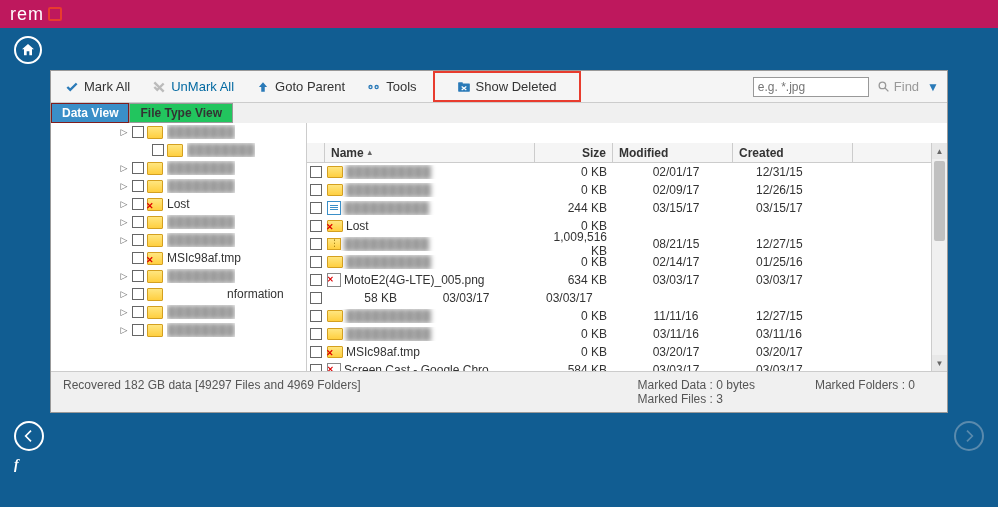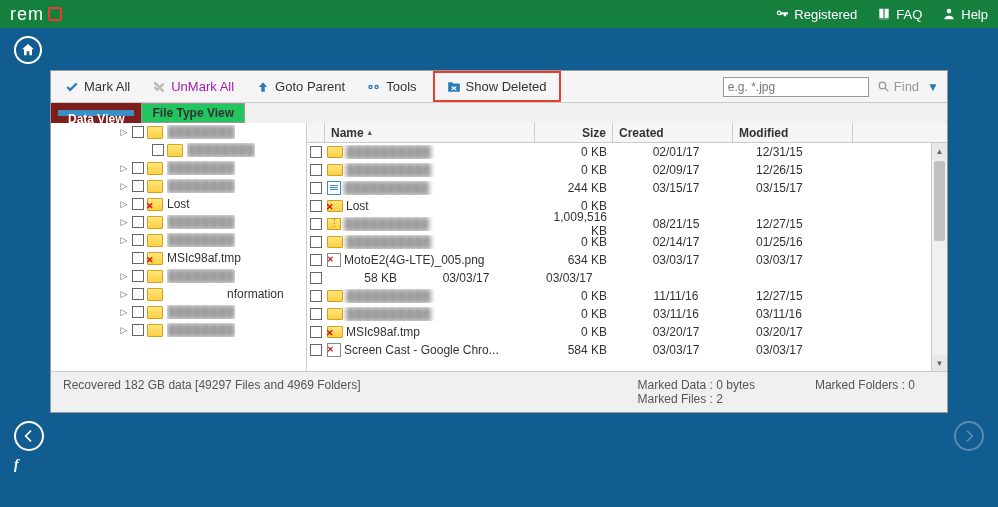--- a/index.html
+++ b/index.html
@@ -1,67 +1,67 @@
 <!DOCTYPE html>
 <html><head>
 <meta charset="utf-8">
 <style>
   * { box-sizing: border-box; margin: 0; padding: 0; }
   body { font-family: "Segoe UI", Arial, sans-serif; font-size: 12px; background: #115d92; width: 998px; height: 507px; overflow: hidden; color: #333; }
   
   
-  .header { background: #15803d; height: 28px; display: flex; align-items: center; padding: 0 10px; color: #fff; }
+  .header { background: #be185d; height: 28px; display: flex; align-items: center; padding: 0 10px; color: #fff; }
   .logo { display: flex; align-items: center; gap: 2px; font-size: 18px; letter-spacing: 1px; }
   .logo-text { color: #fff; font-weight: 300; }
   .logo-o { display: inline-block; width: 14px; height: 14px; border: 2px solid #e83c2e; border-radius: 2px; margin-left: 2px; }
   .header-right { margin-left: auto; display: flex; gap: 20px; align-items: center; font-size: 13px; }
   .header-item { display: flex; align-items: center; gap: 5px; cursor: pointer; }
   
   
   .home-row { padding: 8px 14px 6px; }
   .home-btn { width: 28px; height: 28px; border: 2px solid #fff; border-radius: 50%; display: flex; align-items: center; justify-content: center; cursor: pointer; }
   
   
   .main-panel { margin: 0 50px; background: #f0f0f0; border: 1px solid #999; }
   
   
   .toolbar { background: #f5f5f5; height: 32px; display: flex; align-items: center; padding: 0 8px; gap: 10px; border-bottom: 1px solid #ccc; }
   .tb-btn { display: flex; align-items: center; gap: 5px; cursor: pointer; padding: 2px 6px; color: #333; font-size: 13px; }
-  .tb-btn.disabled { color: #a21caf; }
+  .tb-btn.disabled { color: #0369a1; }
   .tb-icon { width: 14px; height: 14px; display: flex; align-items: center; justify-content: center; }
-  .highlight-box { border: 2px solid #e83c2e; padding: 4px 6px; display: flex; align-items: center; gap: 5px; }
+  .highlight-box { border: 2px solid #e83c2e; padding: 4px 16px; display: flex; align-items: center; gap: 5px; }
   .search-group { margin-left: auto; display: flex; align-items: center; gap: 8px; }
-  .search-input { width: 146px; height: 20px; border: 1px solid #999; padding: 0 4px; font-size: 12px; }
+  .search-input { width: 116px; height: 20px; border: 1px solid #999; padding: 0 4px; font-size: 12px; }
   .find-btn { display: flex; align-items: center; gap: 4px; color: #999; cursor: pointer; font-size: 13px; }
   .dropdown-arrow { color: #2a7ab8; cursor: pointer; }
   
   
   .tabs { display: flex; background: #f0f0f0; height: 20px; }
   .tab { padding: 2px 10px; font-size: 12px; font-weight: bold; cursor: pointer; border: 1px solid #999; }
-  .tab.active { background: #3a8fc8; color: #fff; border: 7px solid #7f1d1d; }
+  .tab.active { background: #3a8fc8; color: #fff; border: 1px solid #7f1d1d; }
   .tab.inactive { background: #22c55e; color: #333; }
   
   
   .content { display: flex; height: 248px; background: #fff; }
   .tree-panel { width: 256px; border-right: 1px solid #ccc; overflow: hidden; background: #fff; }
   .list-panel { flex: 1; overflow: hidden; position: relative; }
   
   
   .tree-row { display: flex; align-items: center; height: 18px; padding-left: 2px; white-space: nowrap; overflow: hidden; }
   .tree-row.d1 { padding-left: 68px; }
   .tree-row.d2 { padding-left: 88px; }
   .expander { width: 10px; color: #666; cursor: pointer; font-size: 9px; display:inline-flex; justify-content:center; }
   .chk { width: 12px; height: 12px; border: 1px solid #666; margin: 0 3px; cursor: pointer; flex-shrink:0; }
   .folder-icon { width: 16px; height: 13px; background: linear-gradient(#ffe680, #ffcf40); border: 1px solid #d4a020; border-radius: 1px; margin-right: 4px; flex-shrink:0; position:relative; }
   .folder-icon.x::after { content: '✕'; color: #d00; font-size: 9px; font-weight: bold; position: absolute; left: -2px; top: 2px; }
   .tree-label { font-size: 12px; overflow: hidden; text-overflow: ellipsis; }
   .blur { color: transparent; text-shadow: 0 0 5px rgba(0,0,0,.4); }
   
   
-  .list-header { display: flex; background: #f5f5f5; border-bottom: 1px solid #ccc; height: 20px; align-items: center; font-weight: bold; font-size: 12px; }
+  .list-header { display: flex; background: #f5f5f5; border-bottom: 1px solid #ccc; height: 20px; align-items: center; font-weight: bold; font-size: 12px; margin-top: 20px; }
   .lh-cell { padding: 0 6px; border-right: 1px solid #ccc; height: 100%; display: flex; align-items: center; }
   .col-check { width: 18px; flex-shrink:0; }
   .col-name { width: 210px; }
   .col-size { width: 78px; justify-content: flex-end; }
   .col-mod { width: 120px; }
   .col-created { width: 120px; }
   .col-last { flex: 1; border-right: none; }
   .sort-arrow { font-size: 8px; color: #666; margin-left: 4px; }
   
   .list-body { overflow-y: auto; height: 228px; }
@@ -104,47 +104,20 @@
   svg { display: block; }
 </style>
 </head>
 <body>
 
 <div class="header">
   <div class="logo">
     <span class="logo-text">rem</span>
     <span class="logo-o"></span>
   </div>
-  <div class="header-right">
-    <div class="header-item">
-      <span>
-        <svg width="14" height="14" viewBox="0 0 24 24" fill="#fff">
-            <path d="M7 14a4 4 0 1 1 3.87-5H22v4h-3v3h-4v-3h-4.13A4 4 0 0 1 7 14zm0-2a2 2 0 1 0 0-4 2 2 0 0 0 0 4z"></path>
-          </svg>
-      </span>
-      <span>Registered</span>
-    </div>
-    <div class="header-item">
-      <span>
-        <svg width="14" height="14" viewBox="0 0 24 24" fill="#fff">
-            <path d="M4 3h7v16H4zM13 3h7v16h-7zM4 20h16v1H4z"></path>
-          </svg>
-      </span>
-      <span>FAQ</span>
-    </div>
-    <div class="header-item">
-      <span>
-        <svg width="14" height="14" viewBox="0 0 24 24" fill="#fff">
-            <circle cx="12" cy="7" r="4"></circle>
-            <path d="M4 21c0-4 4-6 8-6s8 2 8 6z"></path>
-          </svg>
-      </span>
-      <span>Help</span>
-    </div>
-  </div>
 </div>
 
 <div class="home-row">
   <div class="home-btn">
     <span>
       <svg width="16" height="16" viewBox="0 0 24 24" fill="#fff">
           <path d="M12 3l9 8h-3v9h-4v-6h-4v6H6v-9H3z"></path>
         </svg>
     </span>
   </div>
@@ -299,22 +272,22 @@
       </div>
 
     <div class="list-panel">
       <div class="list-header">
         <div class="lh-cell col-check"></div>
         <div class="lh-cell col-name">
           <span>Name</span>
           <span class="sort-arrow">▴</span>
         </div>
         <div class="lh-cell col-size">Size</div>
+        <div class="lh-cell col-mod">Modified</div>
         <div class="lh-cell col-created">Created</div>
-        <div class="lh-cell col-mod">Modified</div>
         <div class="lh-cell col-last"></div>
       </div>
       <div class="list-body" id="list-body">
           <div class="list-row">
             <span class="lr-check">
               <span class="chk"></span>
             </span>
             <span class="lr-name">
               <span class="file-icon folder"></span>
               <span class="blur">██████████</span>
@@ -457,21 +430,21 @@
         <div class="scroll-thumb"></div>
         <div class="scroll-btn down">▼</div>
       </div>
     </div>
   </div>
 
   <div class="status-bar">
     <div>Recovered 182 GB data [49297 Files and 4969 Folders]</div>
     <div class="status-mid">
       <div>Marked Data : 0 bytes</div>
-      <div>Marked Files : 2</div>
+      <div>Marked Files : 3</div>
     </div>
     <div class="status-right">Marked Folders : 0</div>
   </div>
 </div>
 
 <div class="bottom-nav">
   <div class="nav-btn">
     <span>
       <svg width="16" height="16" viewBox="0 0 24 24" fill="none" stroke="#fff" stroke-width="2.5">
           <path d="M15 4l-8 8 8 8"></path>

